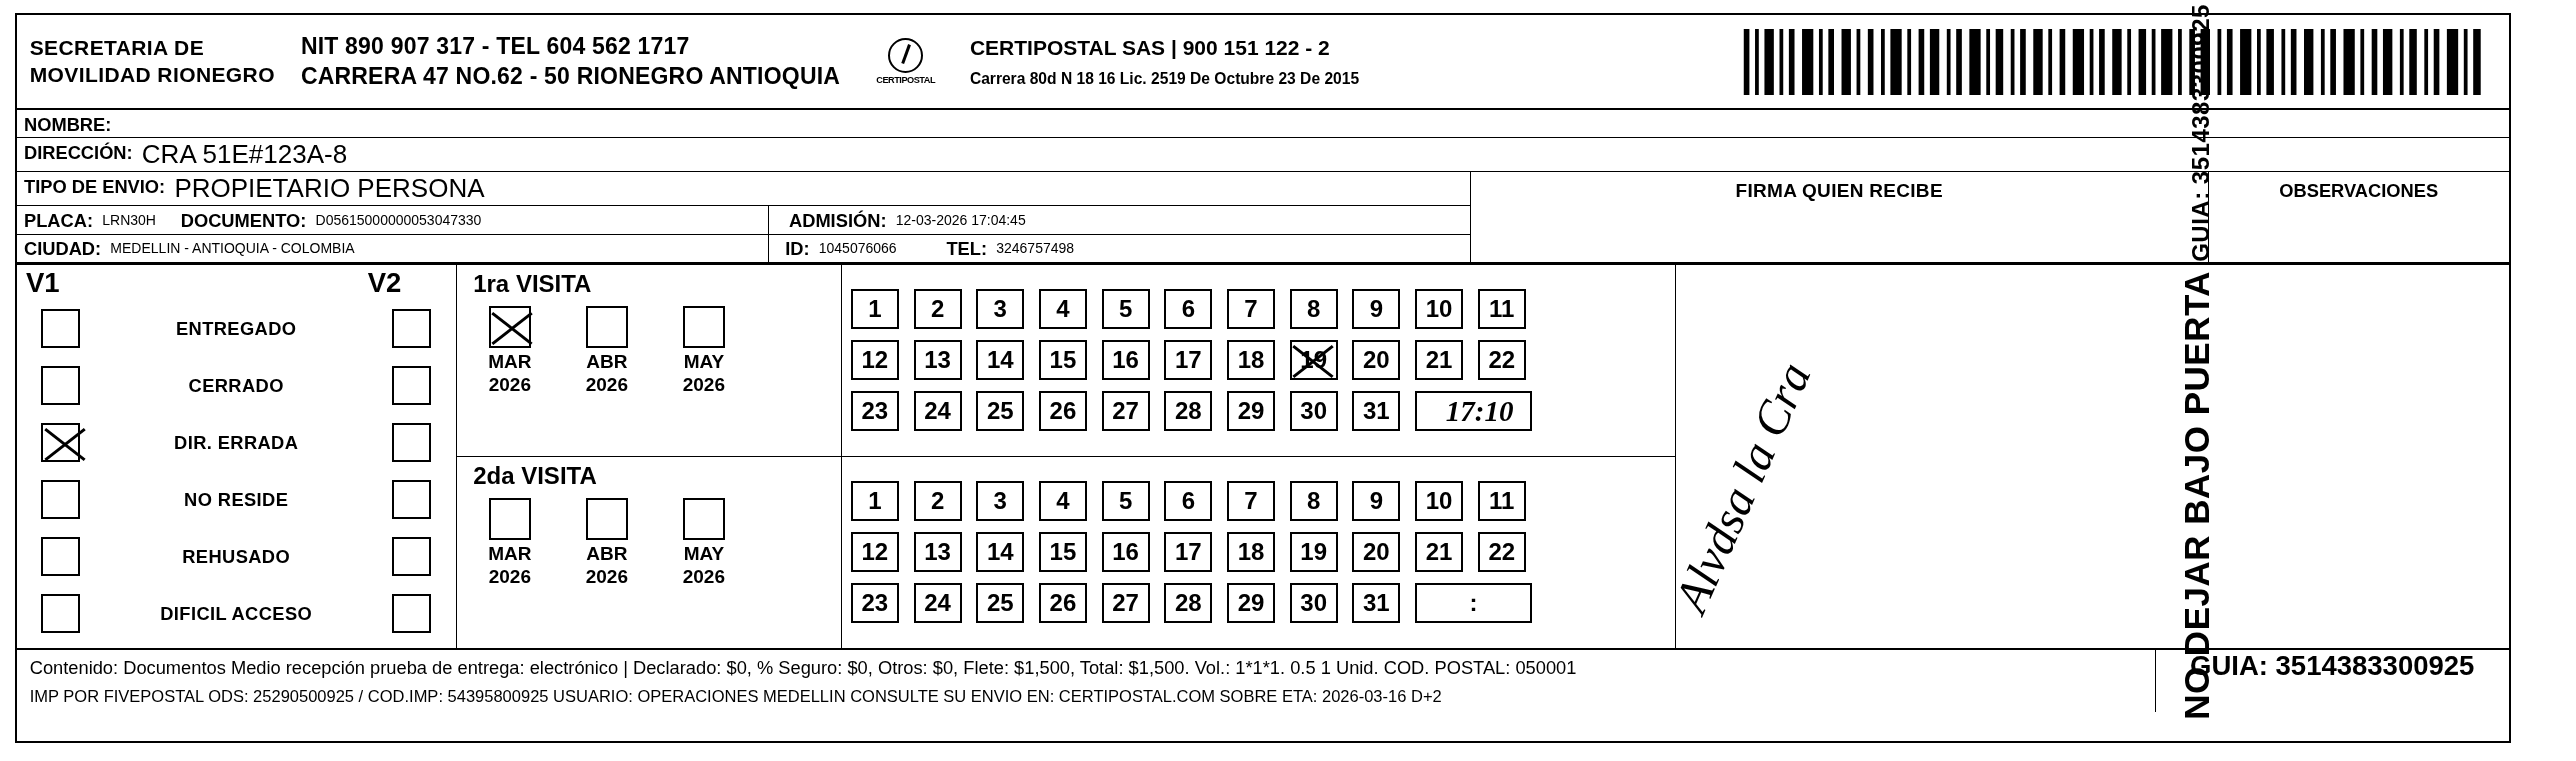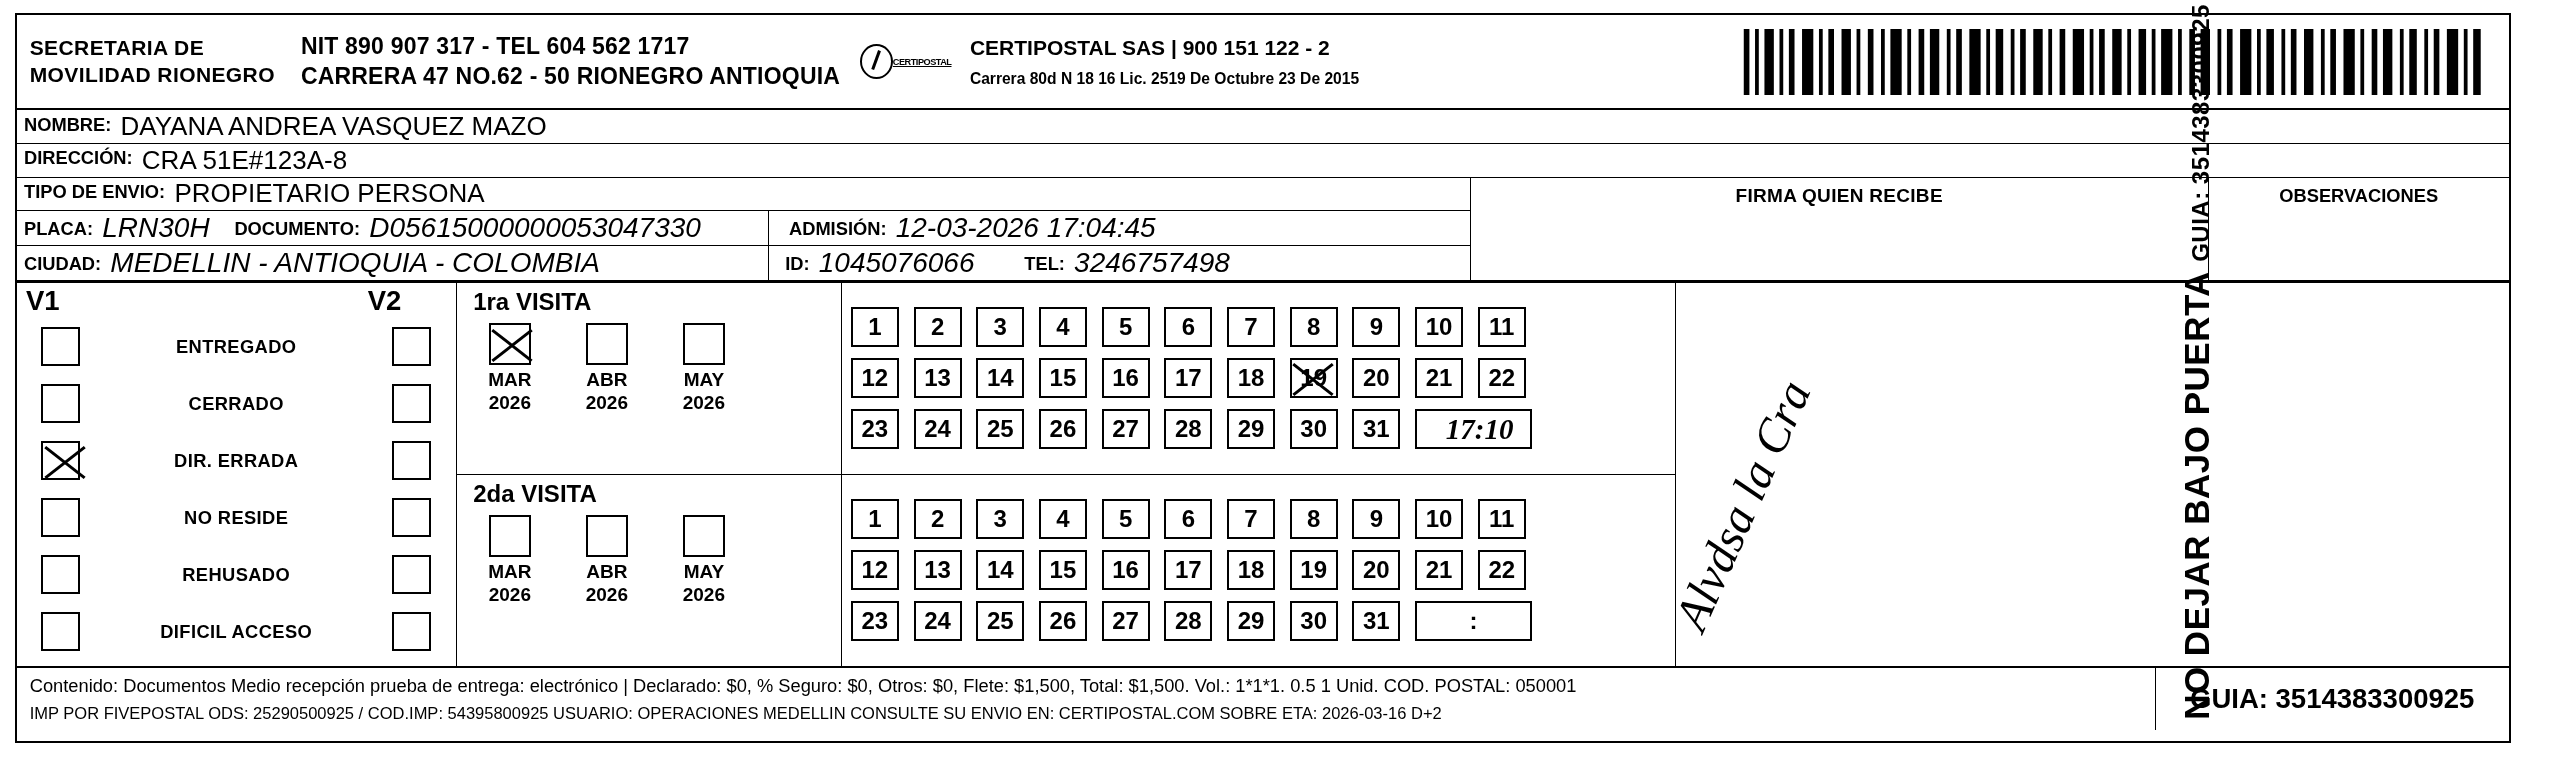--- a/index.html
+++ b/index.html
@@ -4,33 +4,33 @@
 <style>
   html,body{margin:0;padding:0;background:#fff;}
   body{width:2576px;height:761px;font-family:"Liberation Sans",sans-serif;color:#000;}
   .sheet{position:relative;width:2236px;height:761px;box-sizing:border-box;padding:13px 14.7px 9.2px 14.7px;}
   .outer{position:relative;border:2.8px solid #000;width:2496px;height:730px;box-sizing:border-box;}
   
   .hdr{display:flex;align-items:center;height:95px;border-bottom:2.8px solid #000;box-sizing:border-box;}
   .hdr-cell{padding:0 9.2px;box-sizing:border-box;}
   .sec{width:275px;font-size:21px;line-height:1.25;font-weight:600;letter-spacing:0.4px;padding-left:13px;}
   .nit{width:559px;font-size:23px;line-height:1.3;font-weight:600;letter-spacing:0.2px;}
-  .logo{width:110px;display:flex;flex-direction:row;align-items:center;justify-content:center;text-decoration:underline;}
+  .logo{width:110px;display:flex;flex-direction:column;align-items:center;justify-content:center;}
   .logo-mark{width:31px;height:31px;border:2.8px solid #000;border-radius:50%;position:relative;}
   .logo-mark:before{content:"";position:absolute;left:50%;top:3.7px;width:2.8px;height:20px;background:#000;transform:translateX(-50%) rotate(20deg);}
   .logo-txt{font-size:9.2px;font-weight:700;letter-spacing:-0.5px;margin-top:1.8px;white-space:nowrap;}
   .cert{flex:1;font-size:21px;font-weight:600;}
   .cert .l2{font-size:15.6px;font-weight:600;margin-top:10px;}
   .barcode{width:752px;height:66px;display:flex;align-items:stretch;padding-right:16.5px;}
   .barcode svg{width:100%;height:100%;}
   
   .row{display:flex;border-bottom:1.8px solid #000;box-sizing:border-box;}
   .lbl{font-size:18.3px;font-weight:700;padding:3.7px 3.7px 1.8px 7.3px;white-space:nowrap;}
   .val{font-size:26px;padding:0.9px 5.5px;white-space:nowrap;}
-  .val-sm{font-size:28px;font-style:italic;}
+  .val-sm{font-size:14px;}
   .left-col{width:1454px;box-sizing:border-box;border-right:1.8px solid #000;}
   .left-col .row:last-child{border-bottom:none;}
   .mid-sec{display:flex;}
   .firma{width:738px;box-sizing:border-box;border-right:1.8px solid #000;font-size:19px;font-weight:700;text-align:center;padding-top:7.3px;letter-spacing:0.3px;}
   .obs{flex:1;box-sizing:border-box;font-size:18.3px;font-weight:700;text-align:center;padding-top:7.3px;}
   .sig-area{position:relative;}
   .sig{position:absolute;left:37px;bottom:27.5px;font-family:"Liberation Serif",serif;font-style:italic;font-size:48px;transform:rotate(-66deg);transform-origin:left bottom;white-space:nowrap;}
   
   .c-placa{width:752px;display:flex;align-items:center;border-right:1.8px solid #000;box-sizing:border-box;}
   .c-adm{flex:1;display:flex;align-items:center;padding-left:13px;box-sizing:border-box;}
@@ -61,21 +61,21 @@
   .mname{font-size:19px;font-weight:700;line-height:1.2;}
   .daysblock{flex:1;box-sizing:border-box;display:flex;flex-direction:column;border-right:1.8px solid #000;}
   .dayshalf{flex:1;display:flex;flex-direction:column;justify-content:center;gap:11px;padding:5.5px 9.2px;box-sizing:border-box;}
   .dayshalf.first{border-bottom:1.8px solid #000;}
   .dayrow{display:flex;gap:14.7px;align-items:center;}
   .day{width:48px;height:40px;border:2.8px solid #000;box-sizing:border-box;font-size:24px;font-weight:600;display:flex;align-items:center;justify-content:center;position:relative;}
   .day.wide{width:117px;font-family:"Liberation Serif",serif;font-style:italic;font-size:29px;padding-left:12px;}
   .day.colon{width:117px;font-size:24px;}
   .right-rail{flex:1;position:relative;}
   
-  .footer{display:flex;align-items:center;height:auto;}
+  .footer{display:flex;align-items:flex-start;height:auto;}
   .fcontent{flex:1;padding:6.4px 9.2px 5.5px 13px;box-sizing:border-box;border-right:1.8px solid #000;}
   .fline1{font-size:18.3px;line-height:1.35;}
   .fline2{font-size:16.5px;line-height:1.35;margin-top:3.7px;}
   .fguia{width:353px;display:flex;align-items:center;justify-content:center;font-size:27.5px;font-weight:600;box-sizing:border-box;}
   
   .vstrip{position:absolute;right:0;top:13px;width:79px;height:697px;display:flex;align-items:center;justify-content:center;}
   .vstrip-inner{transform:rotate(-90deg);white-space:nowrap;display:flex;align-items:baseline;gap:9.2px;}
   .vs-big{font-size:35px;font-weight:700;letter-spacing:0.5px;}
   .vs-sm{font-size:24px;font-weight:600;letter-spacing:0.5px;}
 </style>
@@ -163,21 +163,20 @@
               <rect x="376" y="0" width="6" height="60"></rect>
             <rect x="385" y="0" width="2" height="60"></rect>
               <rect x="390" y="0" width="4" height="60"></rect>
           </g>
         </svg>
       </div>
     </div>
 
     <div class="row">
       <div class="lbl">NOMBRE:</div>
-      <div class="val">DAYANA ANDREA VASQUEZ MAZO</div>
     </div>
 
     <div class="row">
       <div class="lbl">DIRECCIÓN:</div>
       <div class="val">CRA 51E#123A-8</div>
     </div>
 
     <div class="mid-sec">
       <div class="left-col">
         <div class="row">

